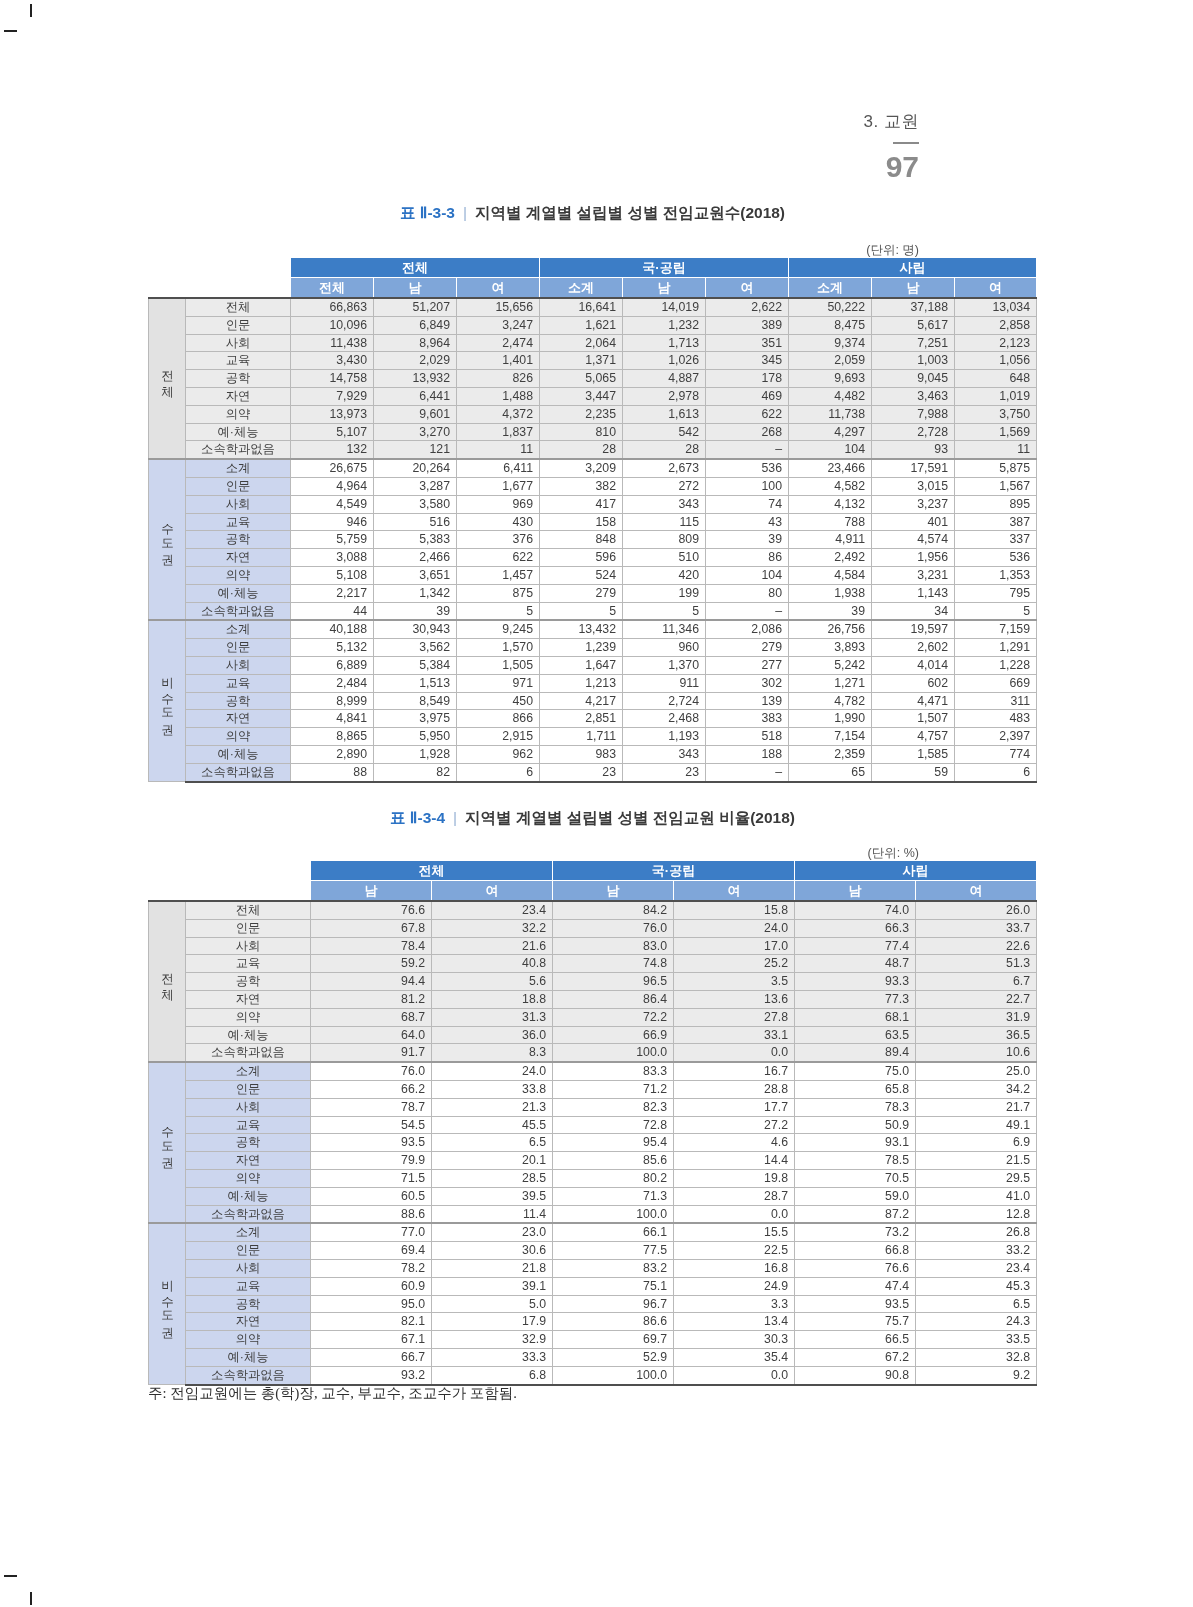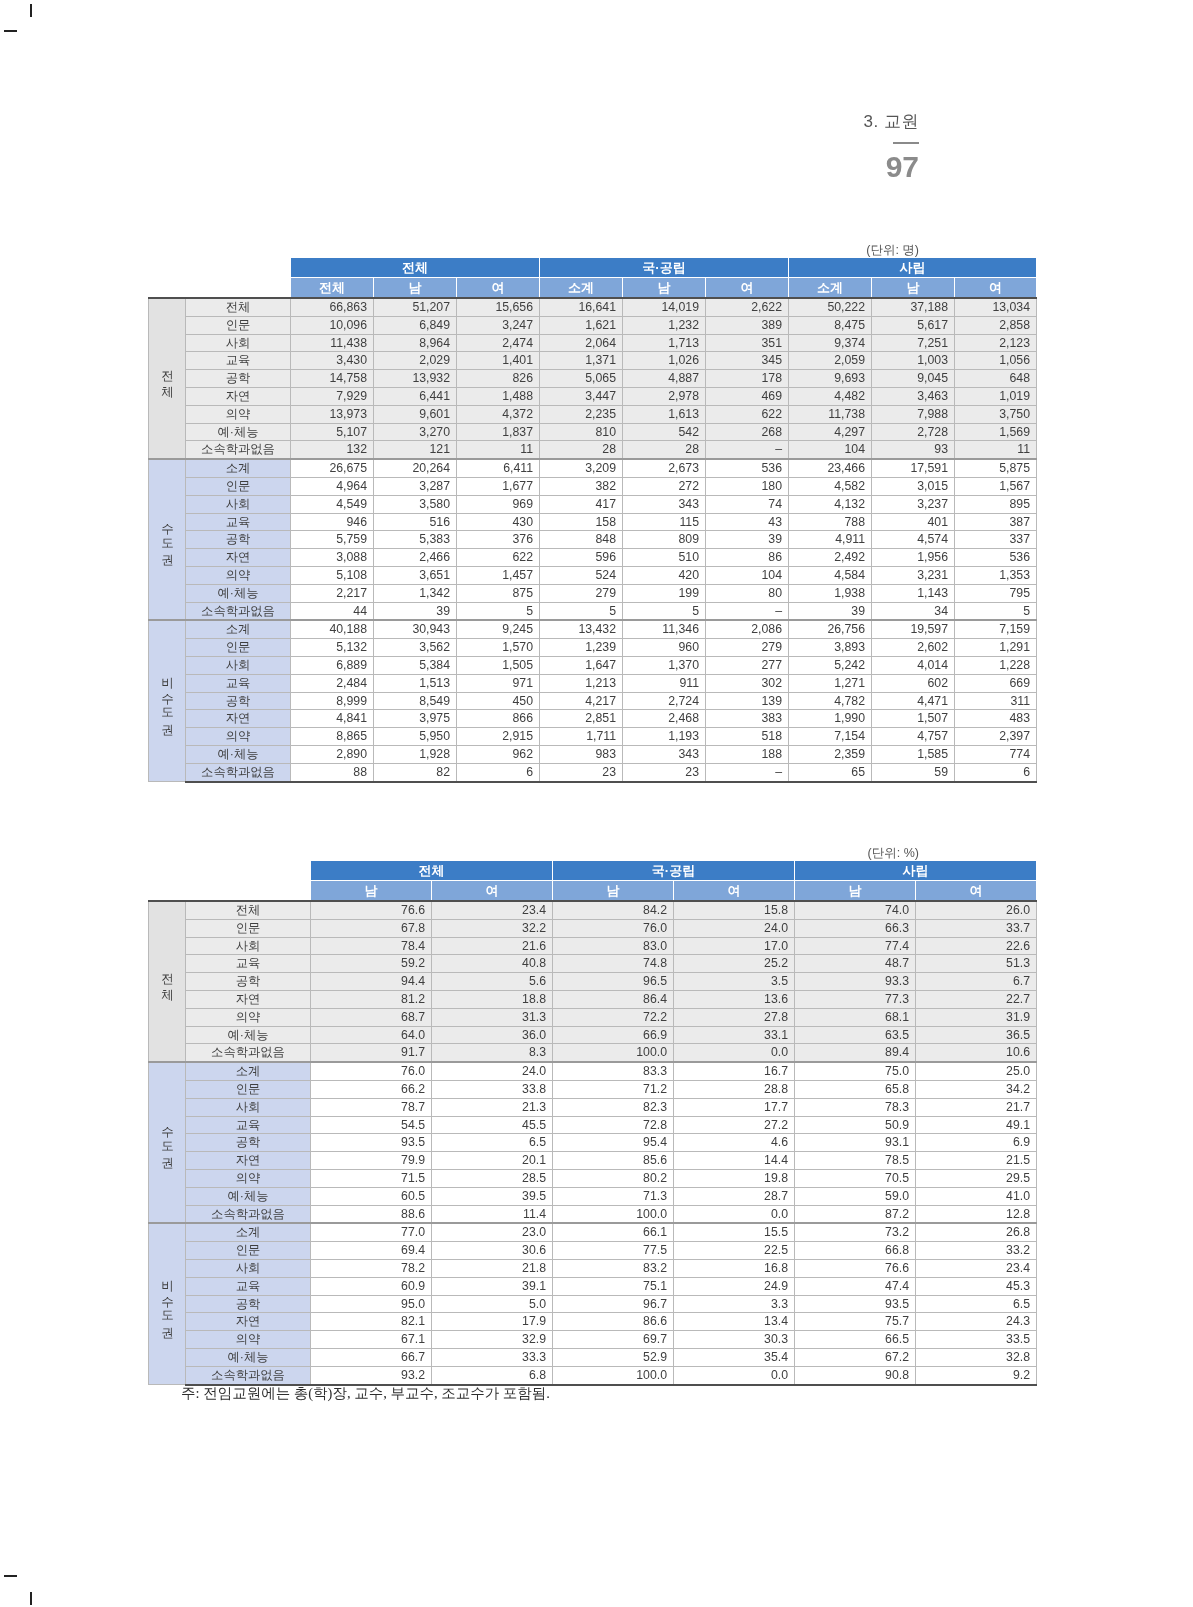--- a/index.html
+++ b/index.html
@@ -68,20 +68,23 @@
   <div class="mark" style="left:30px;top:1592px;width:2px;height:13px;"></div>
   <div class="mark" style="left:1156px;top:1582px;width:2px;height:16px;"></div>
   <div class="mark" style="left:1172px;top:1562px;width:20px;height:2px;"></div>
 
   <div class="hdr">
     <div class="sec">3. 교원</div>
     <div><span class="dash"></span></div>
     <div class="num">97</div>
   </div>
 
+  <div class="tbl-title" style="top:203px;">
+    <span class="tag">표 Ⅱ-3-3</span><span class="sep">|</span><span class="txt">지역별 계열별 설립별 성별 전임교원수(2018)</span>
+  </div>
   <div class="unit" style="top:242px;">(단위:  명)</div>
 
   <table id="t1" class="tbl" style="top:258px;">
       <colgroup>
         <col style="width: 37px;">
         <col style="width: 105px;">
         <col style="width: 83px;">
         <col style="width: 83px;">
         <col style="width: 83px;">
         <col style="width: 83px;">
@@ -233,21 +236,21 @@
           <td class="num">17,591</td>
           <td class="num">5,875</td>
         </tr>
         <tr class="g1">
           <td class="cat">인문</td>
           <td class="num">4,964</td>
           <td class="num">3,287</td>
           <td class="num">1,677</td>
           <td class="num">382</td>
           <td class="num">272</td>
-          <td class="num">180</td>
+          <td class="num">100</td>
           <td class="num">4,582</td>
           <td class="num">3,015</td>
           <td class="num">1,567</td>
         </tr>
         <tr class="g1">
           <td class="cat">사회</td>
           <td class="num">4,549</td>
           <td class="num">3,580</td>
           <td class="num">969</td>
           <td class="num">417</td>
@@ -434,20 +437,23 @@
           <td class="num">23</td>
           <td class="num">23</td>
           <td class="num">–</td>
           <td class="num">65</td>
           <td class="num">59</td>
           <td class="num">6</td>
         </tr>
       </tbody>
     </table>
 
+  <div class="tbl-title" style="top:808px;">
+    <span class="tag">표 Ⅱ-3-4</span><span class="sep">|</span><span class="txt">지역별 계열별 설립별 성별 전임교원 비율(2018)</span>
+  </div>
   <div class="unit" style="top:845px;margin-left:32px;">(단위:  %)</div>
 
   <table id="t2" class="tbl" style="top:861px;">
       <colgroup>
         <col style="width: 37px;">
         <col style="width: 125px;">
         <col style="width: 121px;">
         <col style="width: 121px;">
         <col style="width: 121px;">
         <col style="width: 121px;">
@@ -713,21 +719,21 @@
           <td class="num">93.2</td>
           <td class="num">6.8</td>
           <td class="num">100.0</td>
           <td class="num">0.0</td>
           <td class="num">90.8</td>
           <td class="num">9.2</td>
         </tr>
       </tbody>
     </table>
 
-  <div class="footnote" style="top:1384px;margin-left:33px;">주: 전임교원에는 총(학)장, 교수, 부교수, 조교수가 포함됨.</div>
+  <div class="footnote" style="top:1384px;">주: 전임교원에는 총(학)장, 교수, 부교수, 조교수가 포함됨.</div>
 
   <div class="side-rule" style="top:228px;"></div>
   <div class="side-item" style="top:308px;height:86px;">개황</div>
   <div class="side-rule" style="top:470px;"></div>
   <div class="side-item" style="top:538px;height:95px;letter-spacing:1px;">Ⅰ·전문대학</div>
   <div class="side-tab" style="top:712px;height:240px;">
     <span class="lbl">Ⅱ·대학</span>
   </div>
   <div class="side-item" style="top:1020px;height:92px;letter-spacing:2px;">Ⅲ·대학원</div>
   <div class="side-rule" style="top:1192px;"></div>

